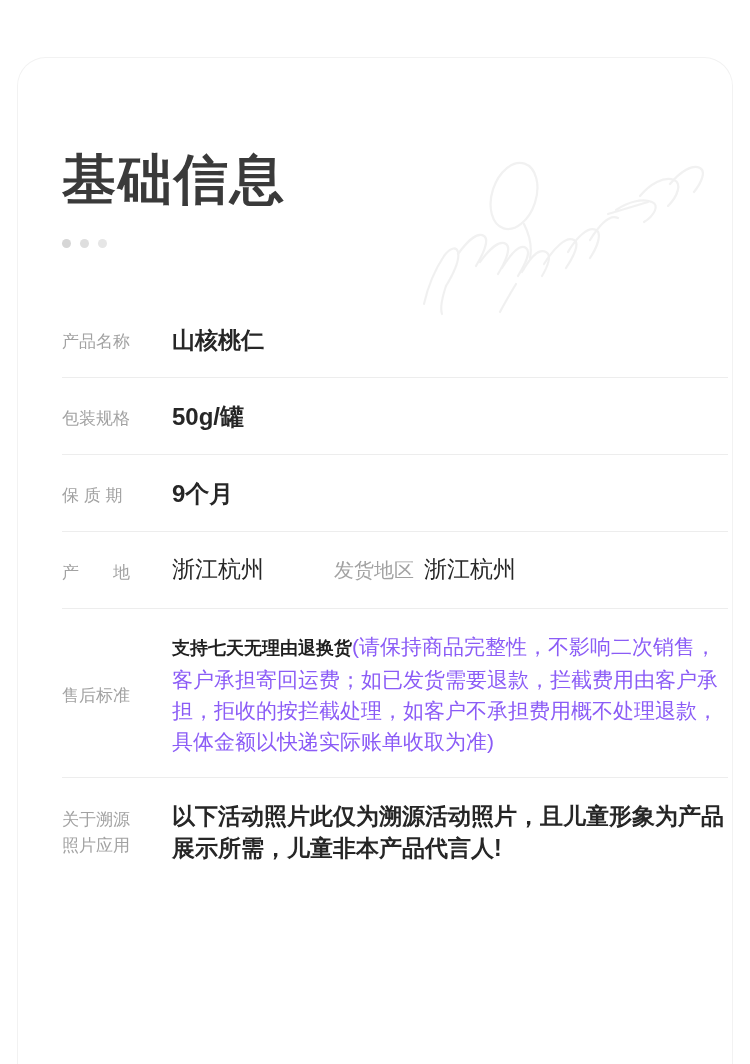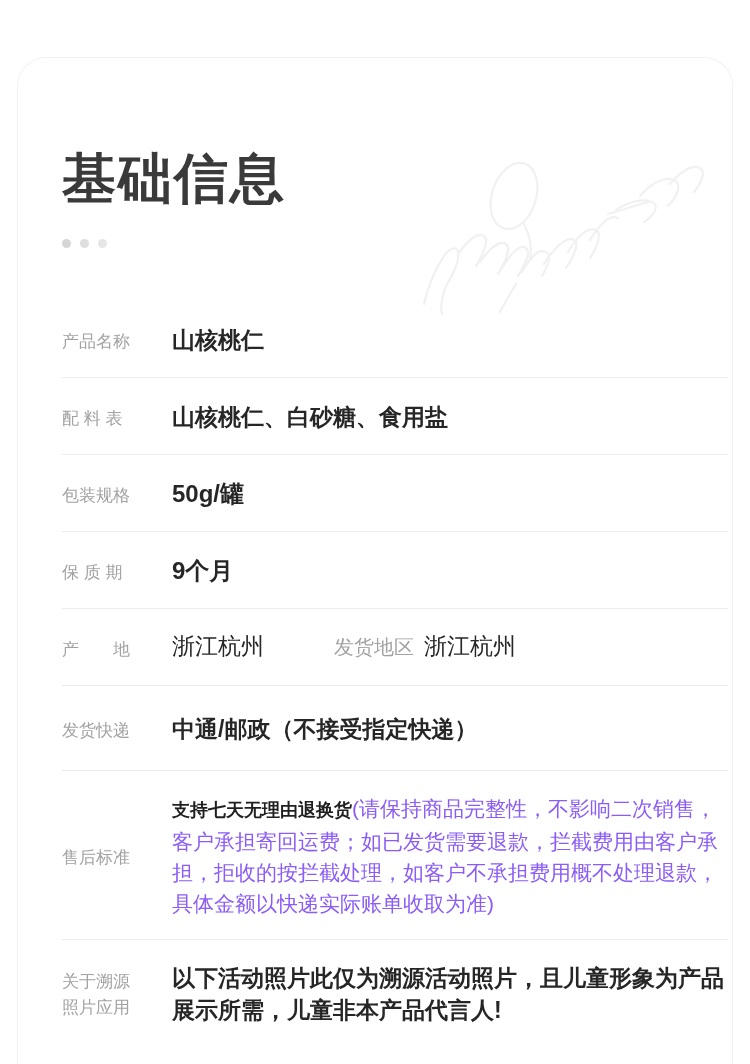--- a/index.html
+++ b/index.html
@@ -51,21 +51,21 @@
     left: 44px;
     top: 92px;
   }
   .title {
     font-size: 54px;
     font-weight: 700;
     letter-spacing: 2px;
     color: #3a3a3a;
     line-height: 1.1;
     margin: 0;
-    font-family: Liberation Serif, serif;
+    font-family: Liberation Sans, sans-serif;
   }
   .dots {
     margin-top: 30px;
     display: flex;
     gap: 9px;
     align-items: center;
   }
   .dot {
     width: 9px;
     height: 9px;
@@ -195,48 +195,40 @@
       </div>
     </div>
 
     <div class="table">
 
       <div class="row">
         <div class="label">产品名称</div>
         <div class="value">山核桃仁</div>
       </div>
 
-      <div class="row">
-        <div class="label">配 料 表</div>
-        <div class="value">山核桃仁、白砂糖、食用盐</div>
-      </div>
 
       <div class="row">
         <div class="label">包装规格</div>
         <div class="value big">50g/罐</div>
       </div>
 
       <div class="row">
         <div class="label">保 质 期</div>
         <div class="value big">9个月</div>
       </div>
 
       <div class="row">
         <div class="label">产　　地</div>
         <div class="inline-group">
           <span class="inline-value">浙江杭州</span>
           <span class="inline-label">发货地区</span>
           <span class="inline-value">浙江杭州</span>
         </div>
       </div>
 
-      <div class="row tall">
-        <div class="label">发货快递</div>
-        <div class="value bold">中通/邮政（不接受指定快递）</div>
-      </div>
 
       <div class="row tall">
         <div class="label">售后标准</div>
         <div class="value-mixed"><span class="strong">支持七天无理由退换货</span><span class="normal">(请保持商品完整性，不影响二次销售，客户承担寄回运费；如已发货需要退款，拦截费用由客户承担，拒收的按拦截处理，如客户不承担费用概不处理退款，具体金额以快递实际账单收取为准)</span></div>
       </div>
 
       <div class="row last">
         <div class="label two-line">
           <div>关于溯源</div>
           <div>照片应用</div>

